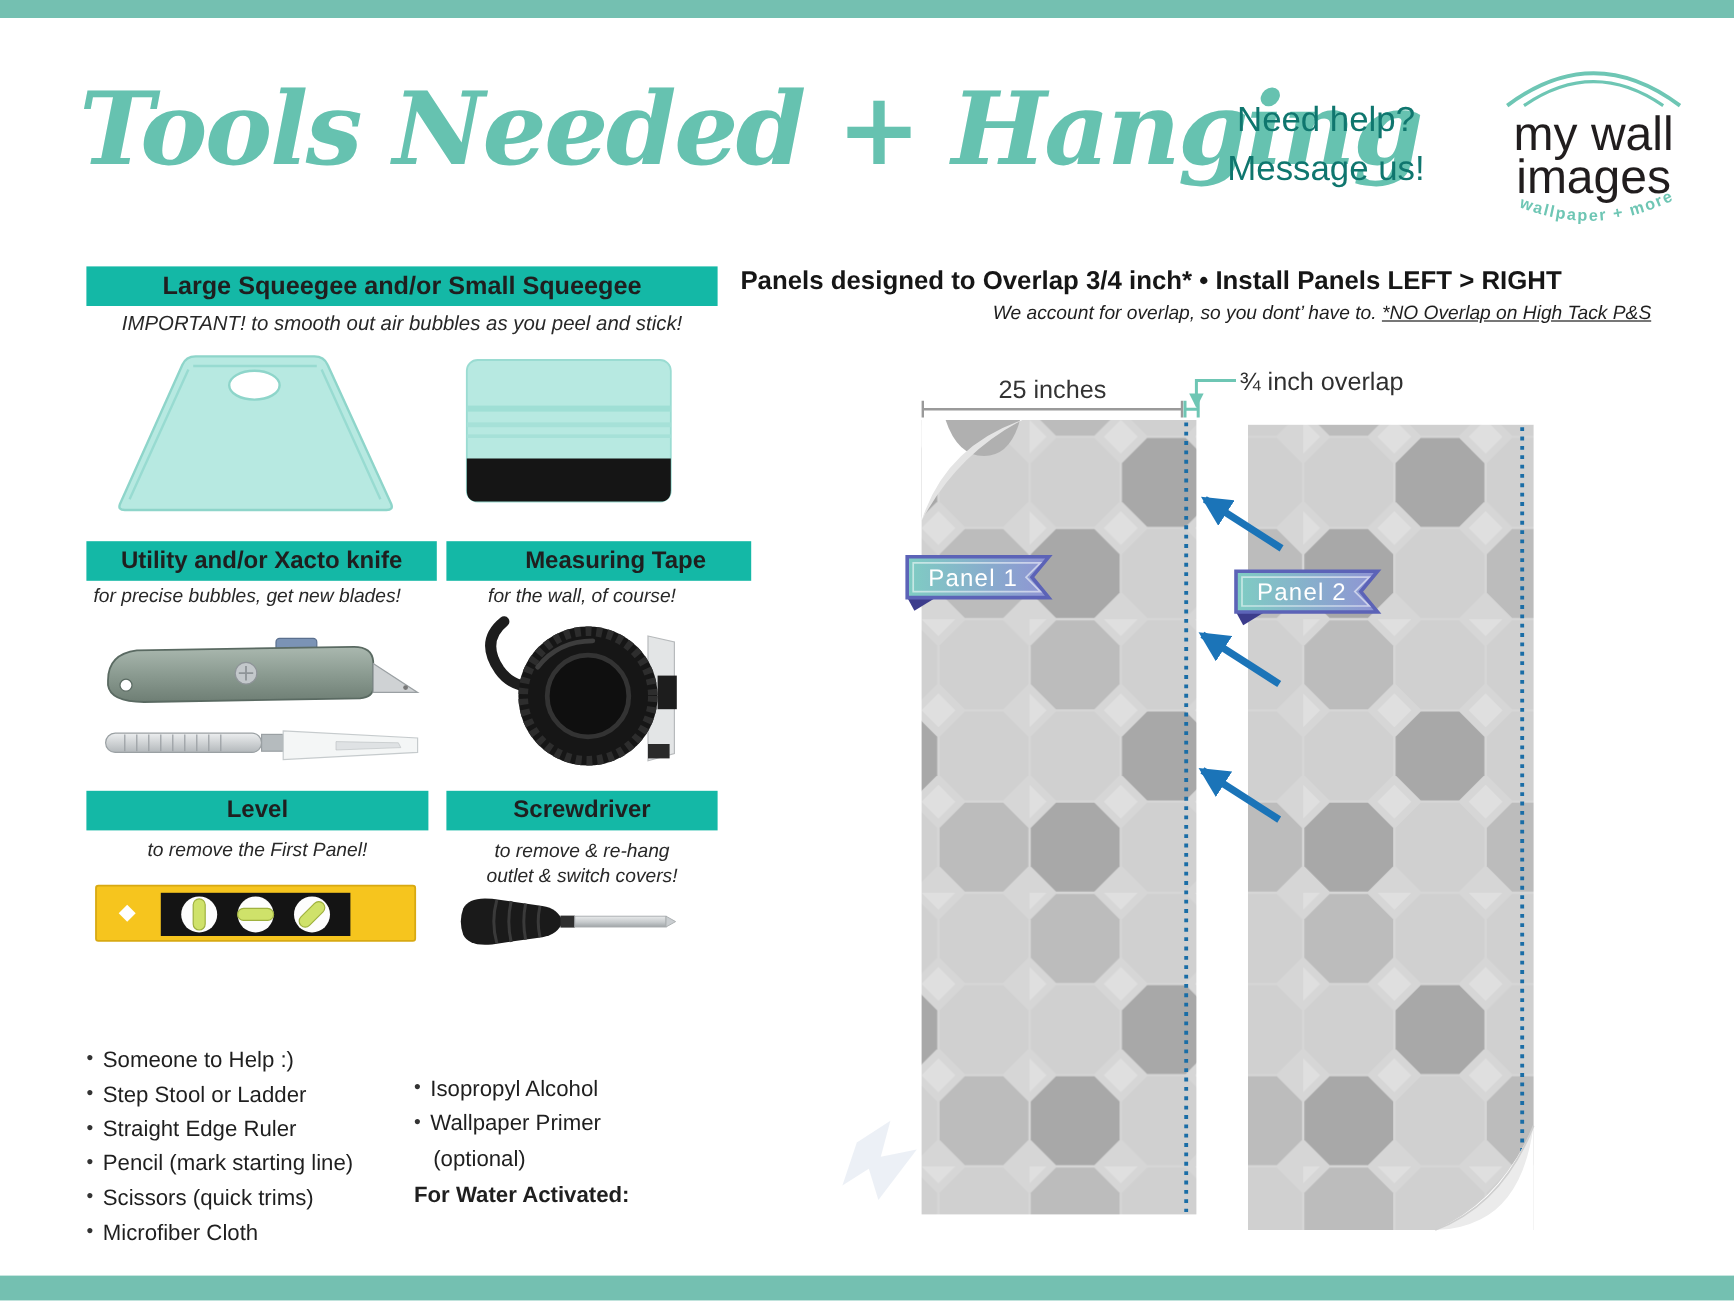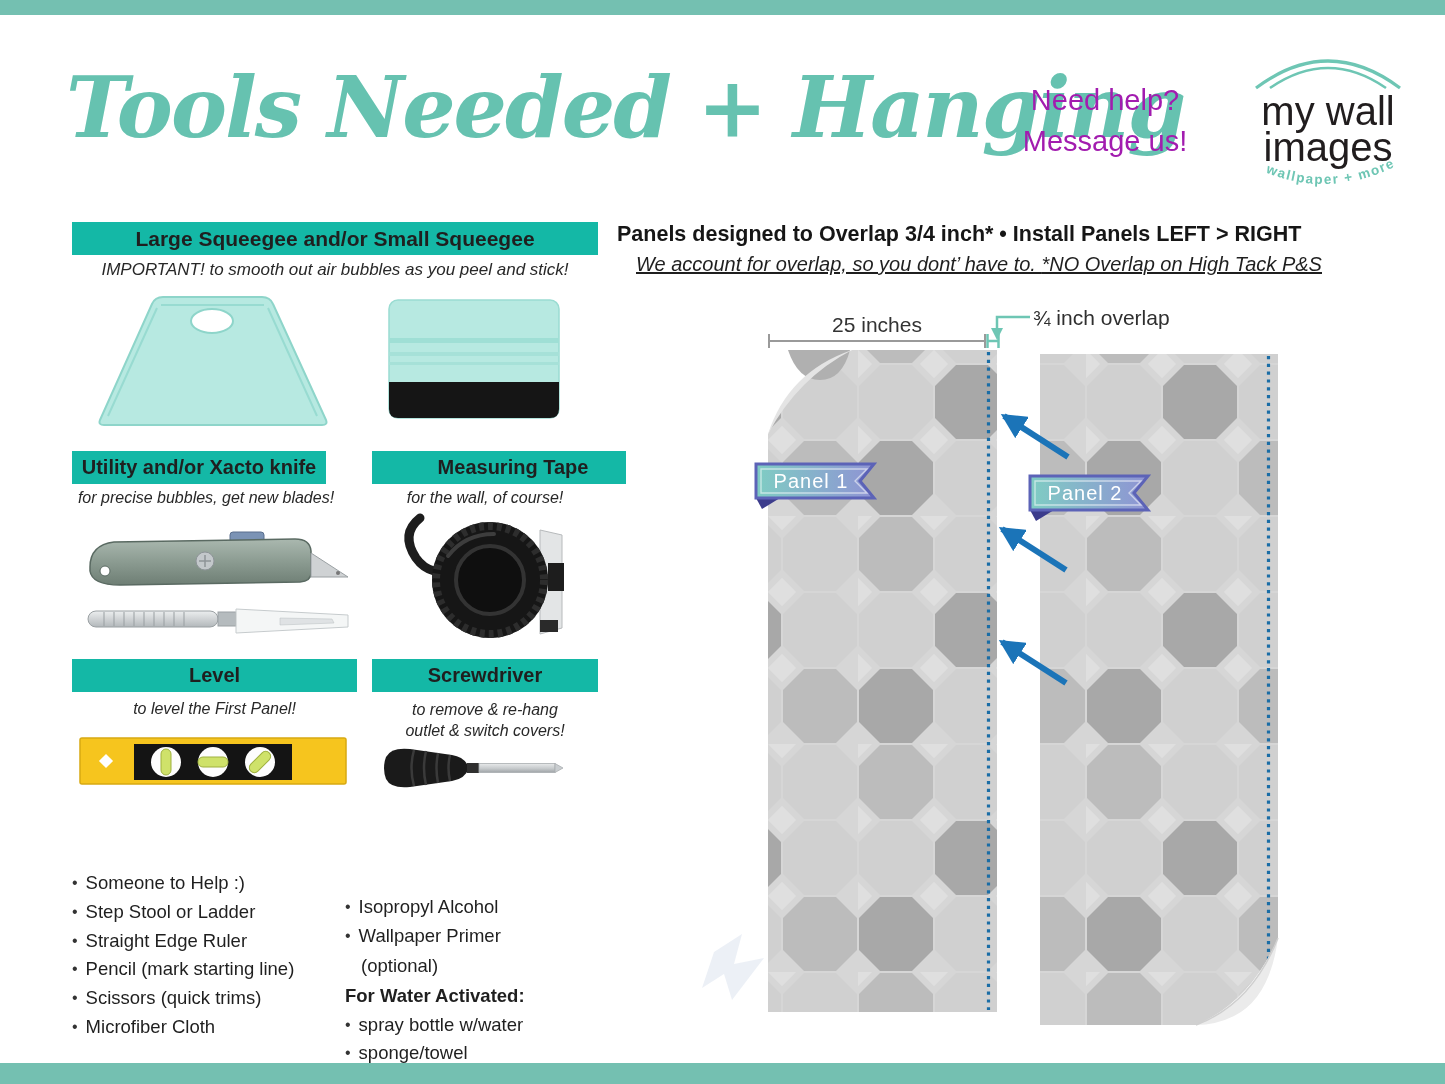--- a/index.html
+++ b/index.html
@@ -7,28 +7,28 @@
         font-family:"Liberation Sans",sans-serif;overflow:hidden;color:#222;}
   .teal-band{position:absolute;left:0;width:100%;background:#74c0b1;}
   .band-top{top:0;height:15px;}
   .band-bottom{top:1063px;height:21px;}
 
   .script-title{position:absolute;left:66px;top:58px;width:885px;
       font-family:"DejaVu Serif",serif;font-style:italic;font-weight:bold;
       font-size:84px;color:#66c2b0;letter-spacing:-2px;white-space:nowrap;}
 
   .help-block{position:absolute;left:1000px;top:80px;width:210px;text-align:center;
-      font-size:29px;color:#a21caf;line-height:1.4;}
+      font-size:29px;color:#0f766e;line-height:1.4;}
 
   .logo{position:absolute;left:1238px;top:48px;width:180px;height:155px;}
 
   .tool-bar{position:absolute;height:33px;background:#14b8a6;display:flex;
       align-items:center;justify-content:center;font-weight:bold;color:#1f1f1f;}
   #bar-squeegee{left:72px;top:222px;width:526px;font-size:21px;}
-  #bar-knife{left:72px;top:451px;width:254px;font-size:20px;}
+  #bar-knife{left:72px;top:451px;width:292px;font-size:20px;}
   #bar-tape{left:372px;top:451px;width:226px;font-size:20px;padding-left:28px;}
   #bar-level{left:72px;top:659px;width:285px;font-size:20px;}
   #bar-screw{left:372px;top:659px;width:226px;font-size:20px;}
 
   .tool-sub{position:absolute;text-align:center;font-style:italic;color:#282828;}
   #sub-squeegee{left:60px;top:260px;width:550px;font-size:17px;}
   #sub-knife{left:58px;top:489px;width:296px;font-size:16px;}
   #sub-tape{left:372px;top:489px;width:226px;font-size:16px;}
   #sub-level{left:72px;top:700px;width:285px;font-size:16px;}
   #sub-screw{left:372px;top:700px;width:226px;font-size:16px;line-height:1.3;white-space:pre-line;}
@@ -42,22 +42,22 @@
   #add-left{left:72px;width:285px;}
   #add-right{left:345px;width:265px;margin-top:24px;}
   .add-col ul{list-style:none;margin:0;padding:0;}
   .add-col li{display:flex;margin:0 0 8px 0;line-height:1.1;}
   .add-col li::before{content:"\2022";margin-right:8px;color:#333;font-size:16px;line-height:1.3;}
   .opt-note{padding-left:16px;margin:0 0 8px 0;}
   .water-head{font-weight:bold;margin:0 0 8px 0;}
 
   #hang-head{position:absolute;left:617px;top:222px;width:740px;
       font-weight:bold;font-size:21.5px;color:#161616;}
-  #hang-sub{position:absolute;left:636px;top:253px;width:740px;text-align:left;
-      font-style:italic;font-size:20px;color:#1f1f1f;text-decoration:underline;}
+  #hang-sub{position:absolute;left:636px;top:253px;width:740px;text-align:right;
+      font-style:italic;font-size:16px;color:#1f1f1f;}
   #hang-sub .u{text-decoration:underline;}
 
   #diagram{position:absolute;left:630px;top:288px;}
   svg text{font-family:"Liberation Sans",sans-serif;}
 </style>
 </head>
 <body>
 
 <div class="page">
 
@@ -139,21 +139,21 @@
     <rect x="158" y="55" width="16" height="28" fill="#1d1d1d"></rect>
     <rect x="150" y="112" width="18" height="12" fill="#2a2a2a"></rect>
     <circle cx="100" cy="72" r="58" fill="#161616"></circle>
     <circle cx="100" cy="72" r="54" fill="none" stroke="#2d2d2d" stroke-width="8" stroke-dasharray="5 4"></circle>
     <circle cx="100" cy="72" r="34" fill="#0f0f0f" stroke="#333333" stroke-width="4"></circle>
     <path d="M58,48 Q75,26 104,26" fill="none" stroke="#3d3d3d" stroke-width="4" stroke-linecap="round"></path>
   </svg>
 
   <div class="tool-bar" id="bar-level">Level</div>
   <div class="tool-bar" id="bar-screw">Screwdriver</div>
-  <div class="tool-sub" id="sub-level">to level the First Panel!</div>
+  <div class="tool-sub" id="sub-level">to remove the First Panel!</div>
   <div class="tool-sub" id="sub-screw">to remove &amp; re-hang
 outlet &amp; switch covers!</div>
 
   <svg class="tool-art" style="left:78px;top:732px" width="270" height="58" viewBox="0 0 270 58">
     <rect x="2" y="6" width="266" height="46" rx="2" fill="#f6c51e" stroke="#d8a912" stroke-width="1.5"></rect>
     <rect x="56" y="12" width="158" height="36" fill="#141414"></rect>
     <circle cx="88" cy="30" r="15" fill="#fdfdfd"></circle>
     <rect x="83" y="17" width="10" height="26" rx="5" fill="#cfe26a" stroke="#9fb13f"></rect>
     <circle cx="135" cy="30" r="15" fill="#fdfdfd"></circle>
     <rect x="120" y="25" width="30" height="10" rx="5" fill="#cfe26a" stroke="#9fb13f"></rect>
@@ -191,24 +191,20 @@
       <li>Microfiber Cloth</li>
     </ul>
   </div>
   <div class="add-col" id="add-right">
     <ul>
       <li>Isopropyl Alcohol</li>
       <li>Wallpaper Primer</li>
     </ul>
     <div class="opt-note">(optional)</div>
     <div class="water-head">For Water Activated:</div>
-    <ul>
-      <li>spray bottle w/water</li>
-      <li>sponge/towel</li>
-    </ul>
   </div>
 
   <div id="hang-head">Panels designed to Overlap 3/4 inch* • Install Panels LEFT &gt; RIGHT</div>
   <div id="hang-sub">
     <span>We account for overlap, so you dont’ have to. </span><span class="u">*NO Overlap on High Tack P&amp;S</span>
   </div>
 
   <svg id="diagram" width="815" height="762" viewBox="0 0 815 762">
     <defs>
       <pattern id="octo" width="228" height="228" patternUnits="userSpaceOnUse">

